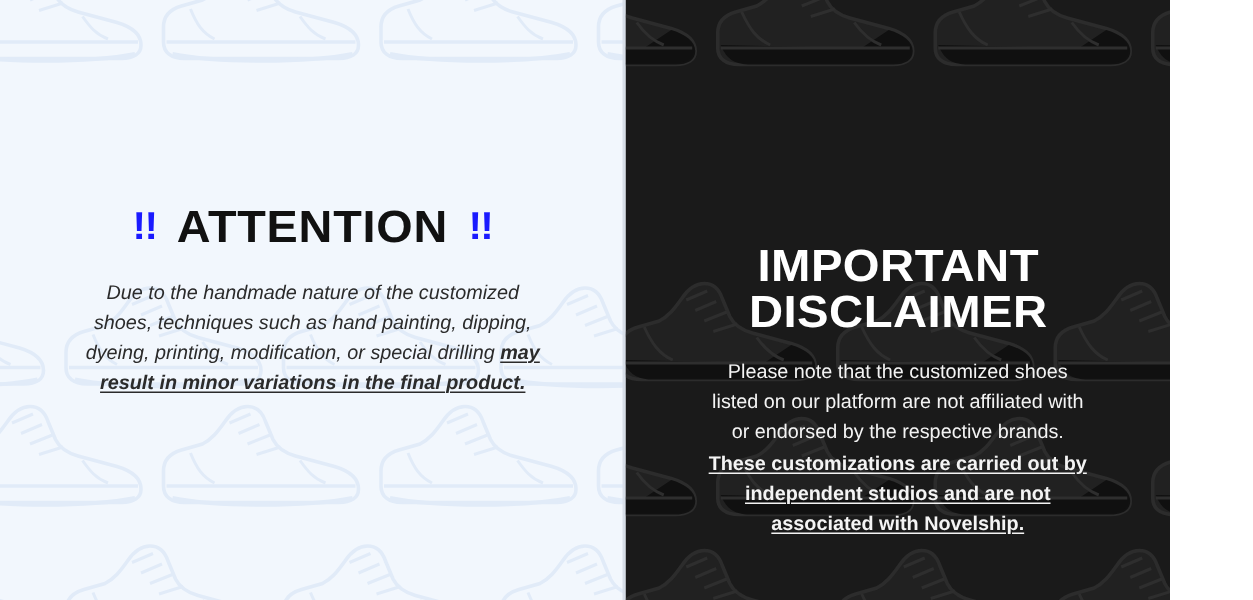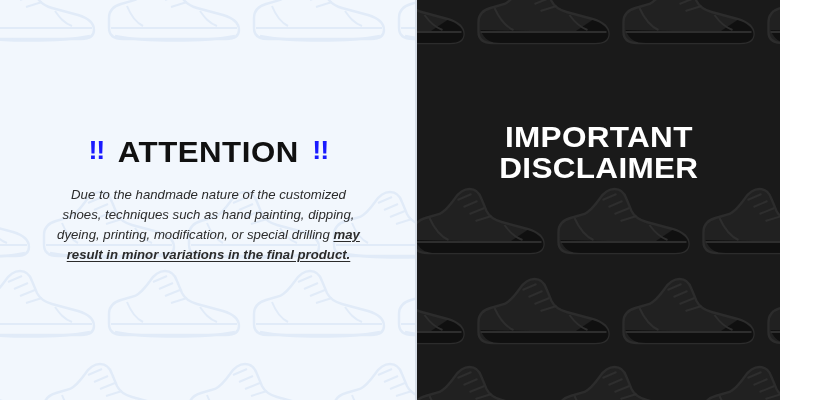--- a/index.html
+++ b/index.html
@@ -18,21 +18,21 @@
   .panel {
     position:relative;
     height:400px;
     overflow:hidden;
     display:flex;
     flex-direction:column;
     align-items:center;
     justify-content:flex-start;
   }
   #panel-left  { width:417px; background:#f2f7fd; }
-  #panel-right { width:363px; background:#1a1a1a; }
+  #panel-right { width:363px; background:#1a1a1a;justify-content:center; }
 
   
   .pattern {
     position:absolute;
     inset:0;
     z-index:0;
     pointer-events:none;
   }
   .pattern svg { display:block; width:100%; height:100%; }
 
@@ -219,18 +219,21 @@
       </svg>
     </div>
 
     <div class="content" id="content-right">
 
       <div class="heading" id="heading-right">
         <span>IMPORTANT</span>
         <span>DISCLAIMER</span>
       </div>
 
+      <p class="body-copy" id="body-right">
+        <span class="plain">Please note that the customized shoes listed on our platform are not affiliated with or endorsed by the respective brands. </span><span class="emph">These customizations are carried out by independent studios and are not associated with Novelship.</span>
+      </p>
 
     </div>
   </div>
 
   <div id="panel-divider"></div>
 </div>
 
 </body></html>

